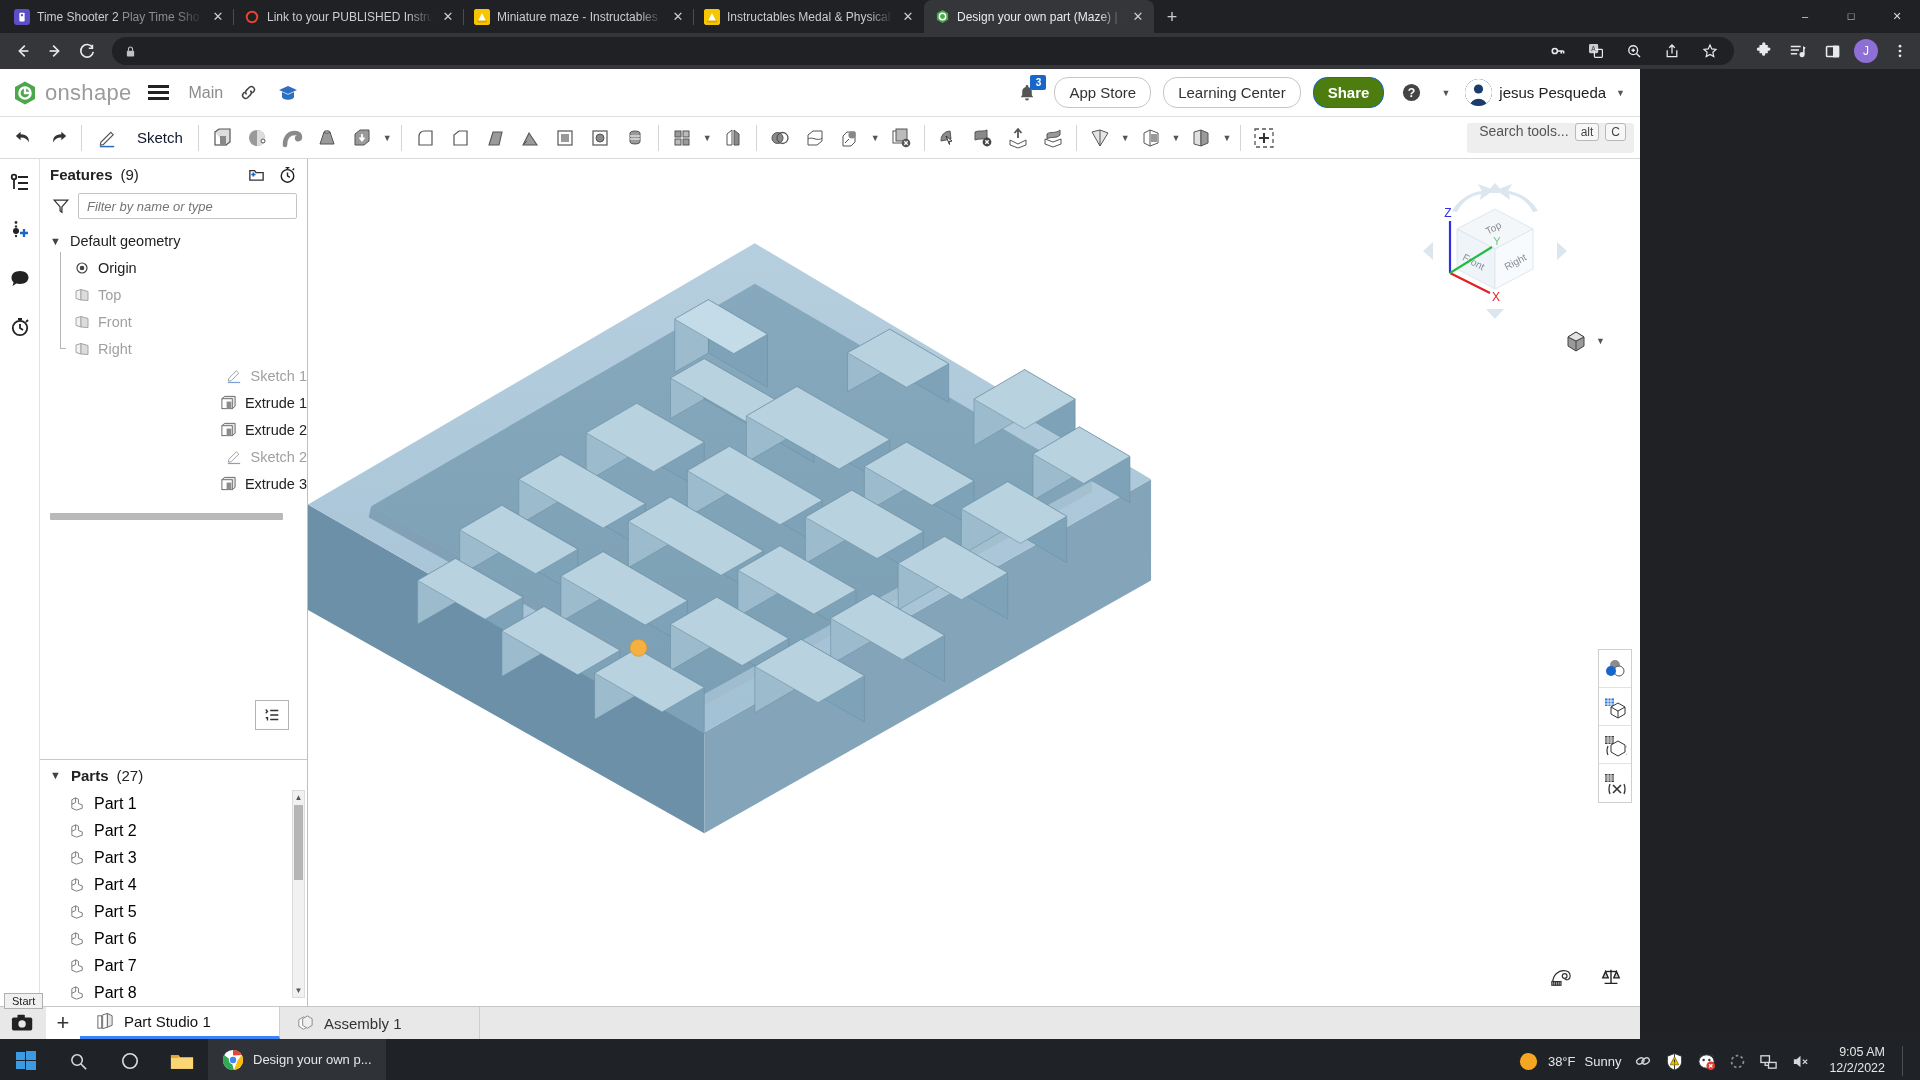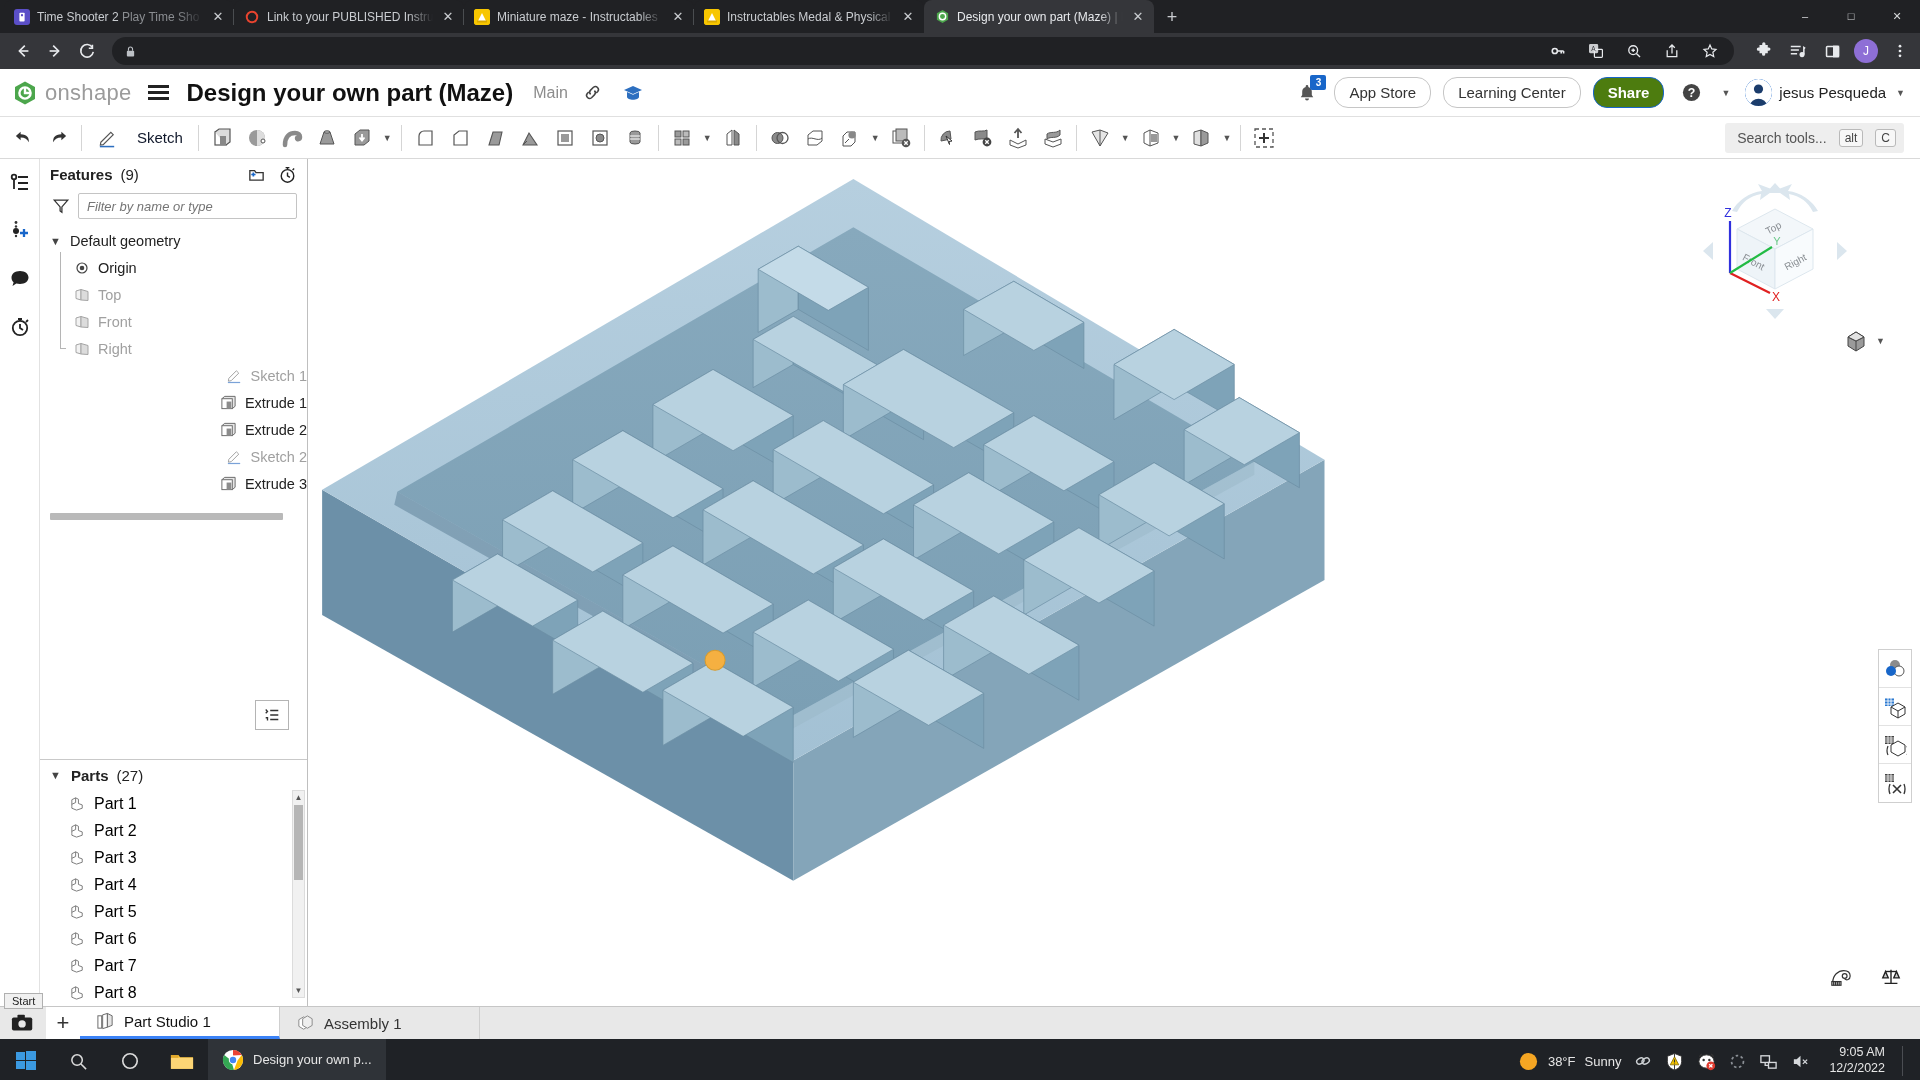--- a/index.html
+++ b/index.html
@@ -89,21 +89,21 @@
   }
   .ext-icons { display: flex; align-items: center; gap: 10px; padding-left: 8px; }
   .avatar-j {
     width: 24px; height: 24px; border-radius: 50%;
     background: #8e6fd6; color: #fff; font-size: 12px;
     display: flex; align-items: center; justify-content: center;
   }
 
   
   .onshape-app {
-    width: 1920px; height: 970px; background: #fff;
+    width: 1640px; height: 970px; background: #fff;
     display: flex; flex-direction: column;
   }
   .os-header {
     height: 48px; background: #fff; display: flex;
     align-items: center; padding: 0 12px; gap: 10px;
     border-bottom: 1px solid #e0e0e0;
   }
   .os-logo { display: flex; align-items: center; gap: 7px; }
   .os-logo-mark { width: 26px; height: 26px; }
   .os-logo-text { color: #9b9b9b; font-size: 22px; letter-spacing: .3px; }
@@ -142,23 +142,22 @@
   }
   .tool {
     height: 34px; min-width: 34px; display: flex; align-items: center;
     justify-content: center; padding: 0 4px; color: #555; border-radius: 3px;
   }
   .tool.label { gap: 19px; padding: 0 9px; font-size: 15px; color: #0f172a; text-align: center; }
   .tool-sep { width: 1px; height: 26px; background: #d5d5d5; margin: 0 5px; }
   .caret { font-size: 9px; color: #555; padding: 0 3px; }
   .search-tools {
     margin-left: auto; height: 30px; background: #eeeeee;
-    border-radius: 3px; display: flex; align-items: center;
-    padding: 0 8px 0 12px; gap: 12px; color: #555; font-size: 14px;
-    margin-right: 10px;
+    border-radius: 3px; display: flex; align-items: flex-start;
+    padding: 0 8px 0 12px; gap: 6px; color: #555; font-size: 14px;
   }
   .kbd {
     border: 1px solid #b9b9b9; border-radius: 3px; background: #f7f7f7;
     font-size: 12px; padding: 1px 5px; color: #444;
   }
 
   
   .os-body { flex: 1; display: flex; position: relative; min-height: 0; }
   .os-railbar {
     width: 40px; background: #fff; border-right: 1px solid #e2e2e2;
@@ -443,21 +442,20 @@
             <path d="M13 7.4 V13 H18.6" stroke="#fff" stroke-width="2.4" fill="none"></path>
           </svg>
       </span>
       <span class="os-logo-text">onshape</span>
     </div>
     <div class="os-hamburger">
         <span></span>
         <span></span>
         <span></span>
       </div>
-    <div class="os-doc-title">Design your own part (Maze)</div>
     <div class="os-branch">Main</div>
     <div class="os-hdr-icon">
       <svg width="19" height="19" viewBox="0 0 20 20" fill="none" stroke="#444" stroke-width="1.6">
           <path d="M8 12 a3.2 3.2 0 0 1 0-4.5 L11 4.5 a3.2 3.2 0 0 1 4.5 4.5 L14 10.5"></path>
           <path d="M12 8 a3.2 3.2 0 0 1 0 4.5 L9 15.5 a3.2 3.2 0 0 1-4.5-4.5 L6 9.5"></path>
         </svg>
     </div>
     <div class="os-hdr-icon">
       <svg width="22" height="22" viewBox="0 0 22 22" fill="#2d6fc0">
           <path d="M11 4 L20 8 L11 12 L2 8 Z"></path>

